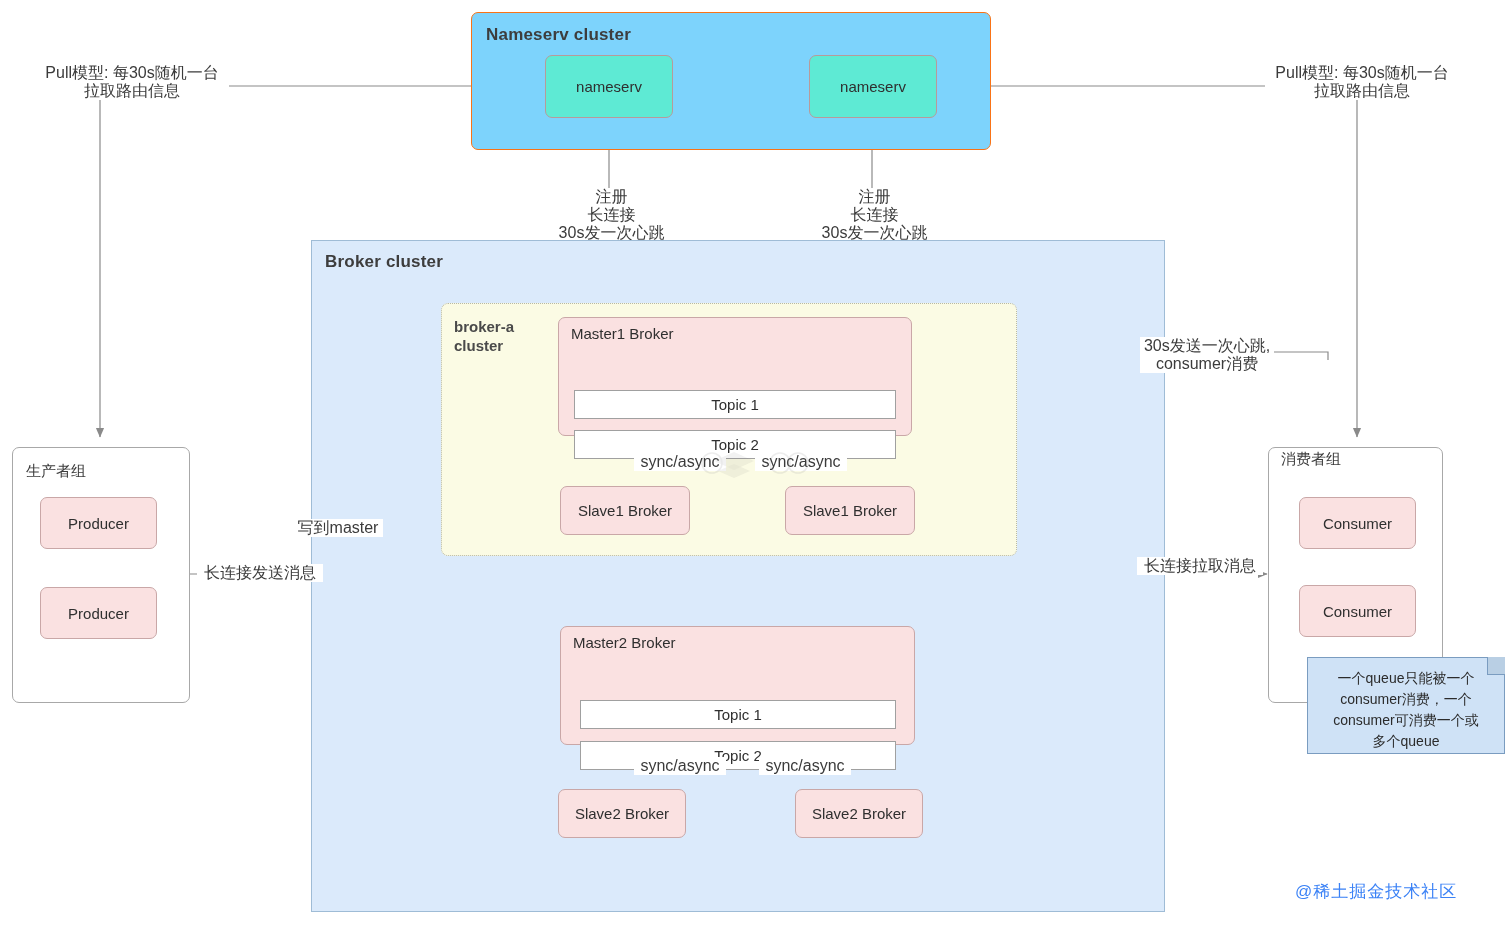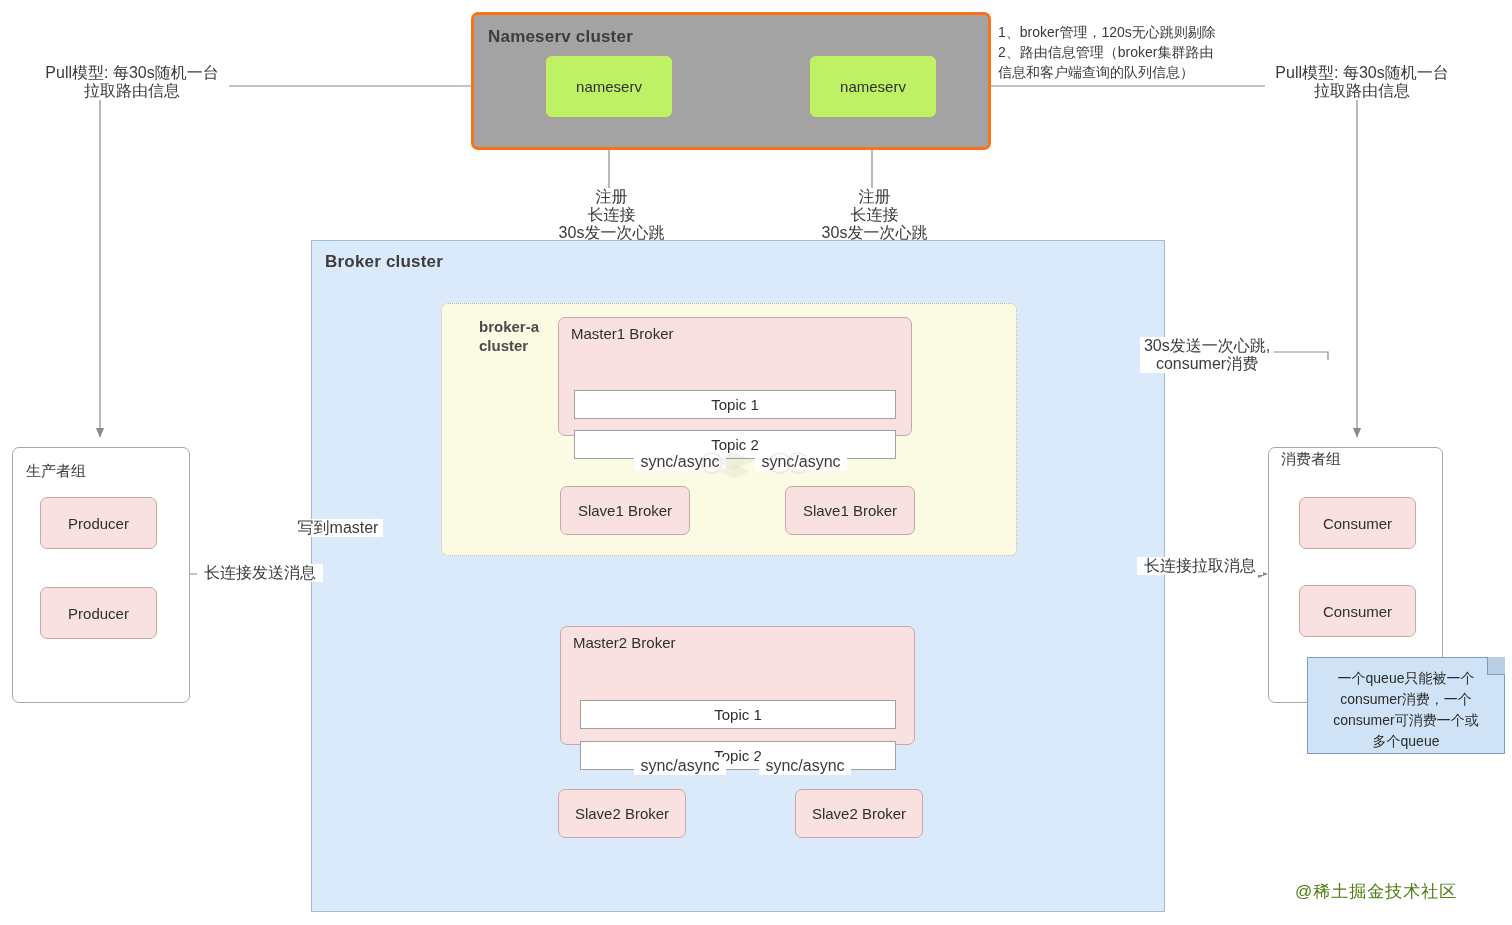--- a/index.html
+++ b/index.html
@@ -8,33 +8,33 @@
     font-family:"Liberation Sans","DejaVu Sans",sans-serif;
     color:#333333;
   }
   #stage{position:absolute;left:0;top:0;width:1512px;height:925px;}
   svg#wires{position:absolute;left:0;top:0;width:1512px;height:925px;pointer-events:none;}
 
   .box{position:absolute;box-sizing:border-box;}
   .rounded{border-radius:7px;}
 
   
-  .ns-cluster{background:#a3a3a3;border:3px solid #f97316;}
+  .ns-cluster{background:#7dd3fc;border:1px solid #f97316;}
   .broker-cluster{background:#dbeafb;border:1px solid #9fbcd6;}
   .broker-sub-dotted{background:#fbfbe4;border:1px dotted #b8b8a4;}
   .broker-sub-solid{background:#fbfbe4;border:1px solid #b8b8a4;}
   .plain-box{background:#ffffff;border:1px solid #a8a8a8;}
 
   
-  .pink{background:#bef264;border:1px solid #b89a9a;}
+  .pink{background:#5eead4;border:1px solid #b89a9a;}
   .pink-soft{background:#fae1e1;border:1px solid #c9a7a7;}
   .white-inner{background:#ffffff;border:1px solid #a0a0a0;margin-top:40px;}
 
   .ctitle{position:absolute;font-weight:bold;font-size:17px;color:#3d3d3d;letter-spacing:.2px;}
-  .subtitle{position:absolute;font-weight:bold;font-size:15px;color:#4a4a4a;line-height:19px;text-align:left;margin-left:25px;}
+  .subtitle{position:absolute;font-weight:bold;font-size:15px;color:#4a4a4a;line-height:19px;text-align:left;}
   .grp-title{position:absolute;font-size:15px;color:#3b3b3b;}
 
   .node-label{
     position:absolute;left:0;top:0;width:100%;height:100%;
     display:flex;align-items:center;justify-content:center;
     font-size:15px;color:#2f2f2f;
   }
   .node-label.tl{align-items:flex-start;justify-content:flex-start;padding:7px 0 0 12px;box-sizing:border-box;}
 
   .wlabel{
@@ -48,21 +48,21 @@
   .note{
     position:absolute;background:#cfe2f6;border:1px solid #7a9cc0;
     font-size:14px;line-height:21px;color:#2b2b2b;text-align:center;
     box-sizing:border-box;padding:10px 8px 8px 8px;
   }
   .note .fold{
     position:absolute;right:-1px;top:-1px;width:17px;height:17px;
     background:#b9cfe4;border-left:1px solid #7a9cc0;border-bottom:1px solid #7a9cc0;
   }
   .watermark{
-    position:absolute;color:#4d7c0f;font-size:17px;letter-spacing:1px;user-select:none;
+    position:absolute;color:#3b82f6;font-size:17px;letter-spacing:1px;user-select:none;
   }
   .wm-logo{
     position:absolute;opacity:.18;
   }
 </style>
 </head>
 <body>
 
 <div id="stage">
 
@@ -109,23 +109,20 @@
   <div class="box rounded ns-cluster" style="left:471px;top:12px;width:520px;height:138px;">
     <div class="ctitle" style="left:14px;top:12px;">Nameserv cluster</div>
   </div>
   <div class="box rounded pink" style="left:545px;top:55px;width:128px;height:63px;">
     <div class="node-label">nameserv</div>
   </div>
   <div class="box rounded pink" style="left:809px;top:55px;width:128px;height:63px;">
     <div class="node-label">nameserv</div>
   </div>
 
-  <div class="wlabel left nb" style="left:996px;top:22px;width:270px;line-height:20px;font-size:14px;">1、broker管理，120s无心跳则剔除
-2、路由信息管理（broker集群路由
-信息和客户端查询的队列信息）</div>
 
   <div class="wlabel" style="left:35px;top:64px;width:190px;">Pull模型: 每30s随机一台
 拉取路由信息</div>
   <div class="wlabel" style="left:1265px;top:64px;width:190px;">Pull模型: 每30s随机一台
 拉取路由信息</div>
 
   <div class="wlabel" style="left:552px;top:188px;width:115px;">注册
 长连接
 30s发一次心跳</div>
   <div class="wlabel" style="left:815px;top:188px;width:115px;">注册

